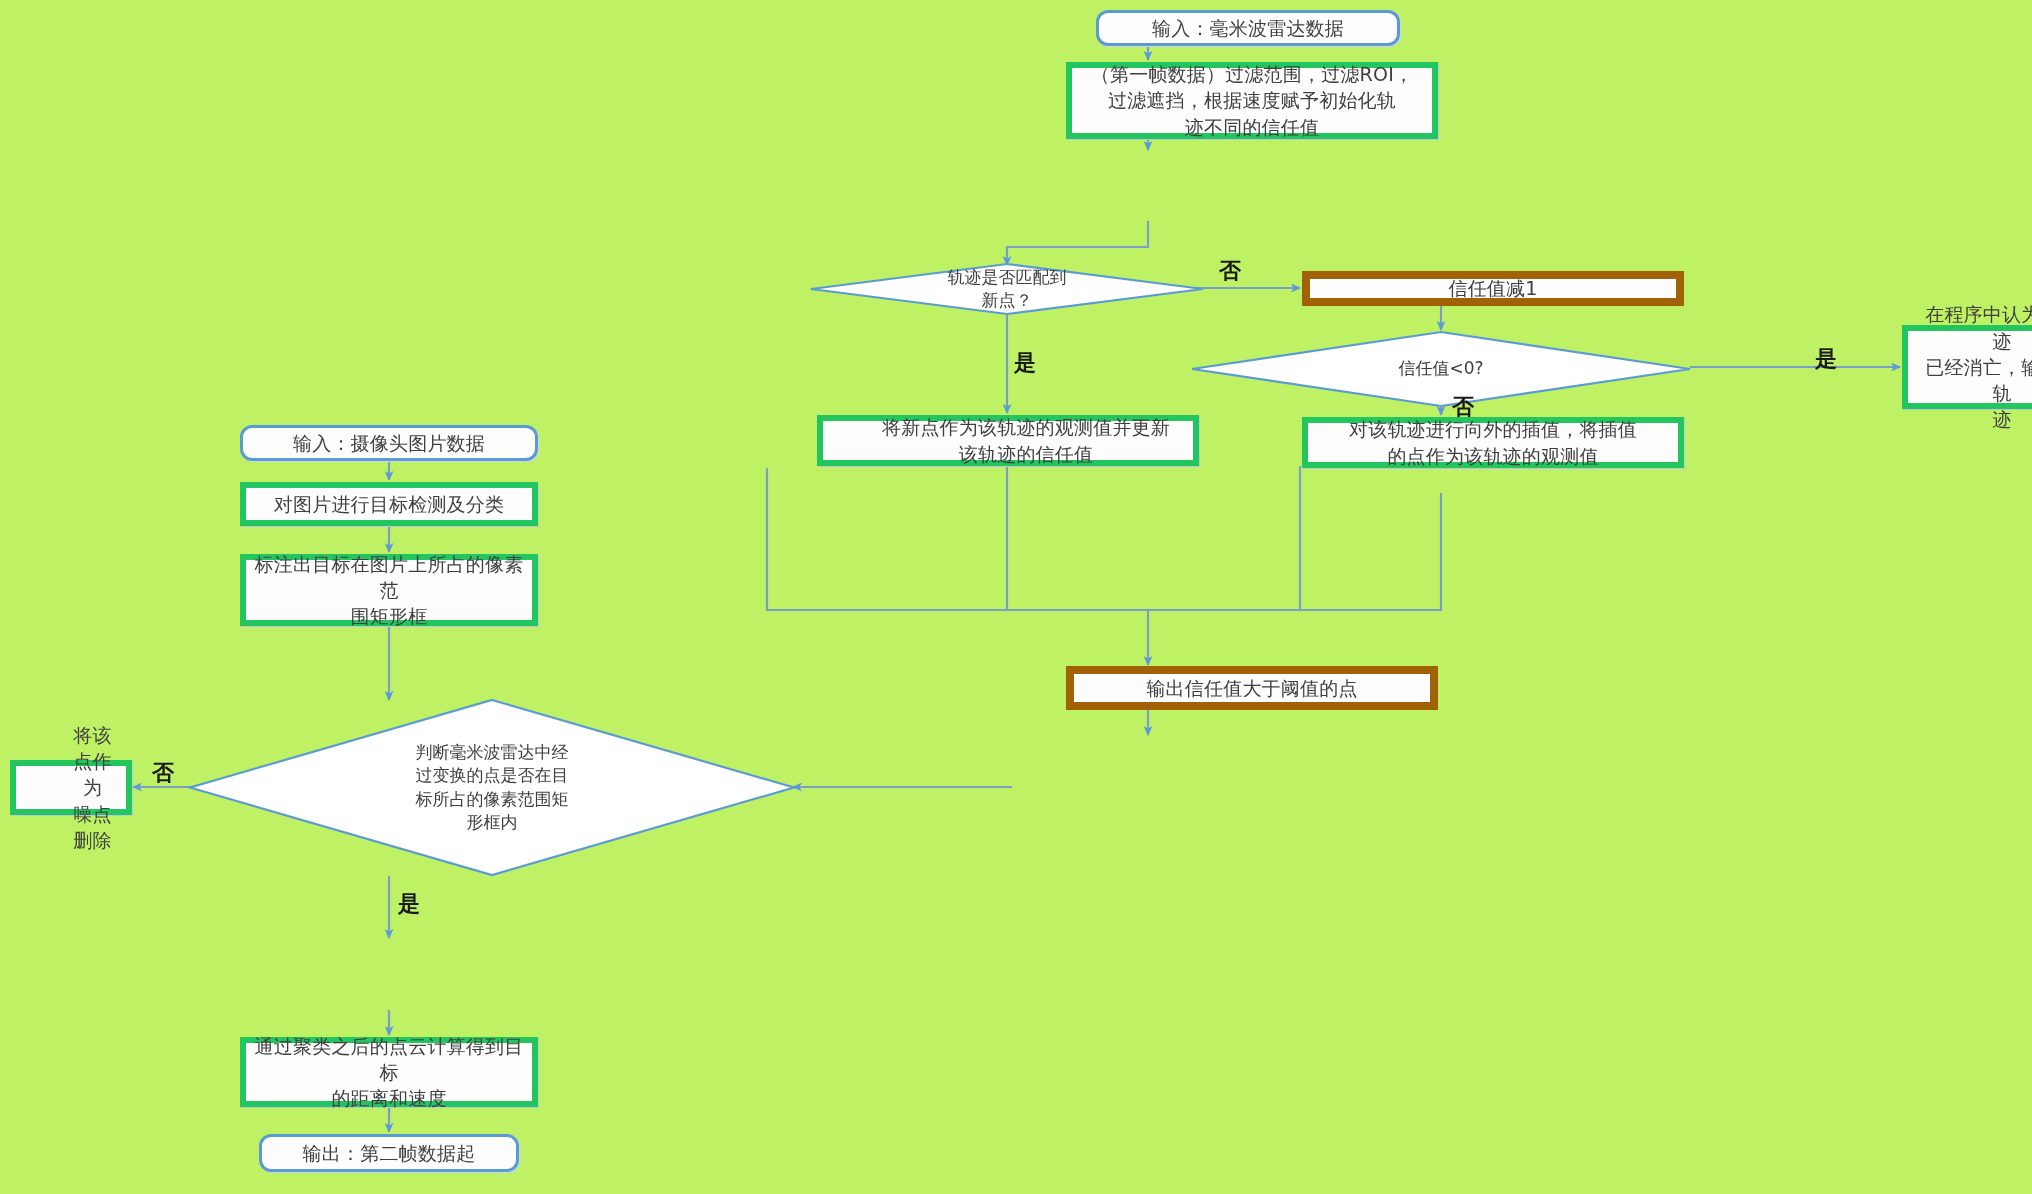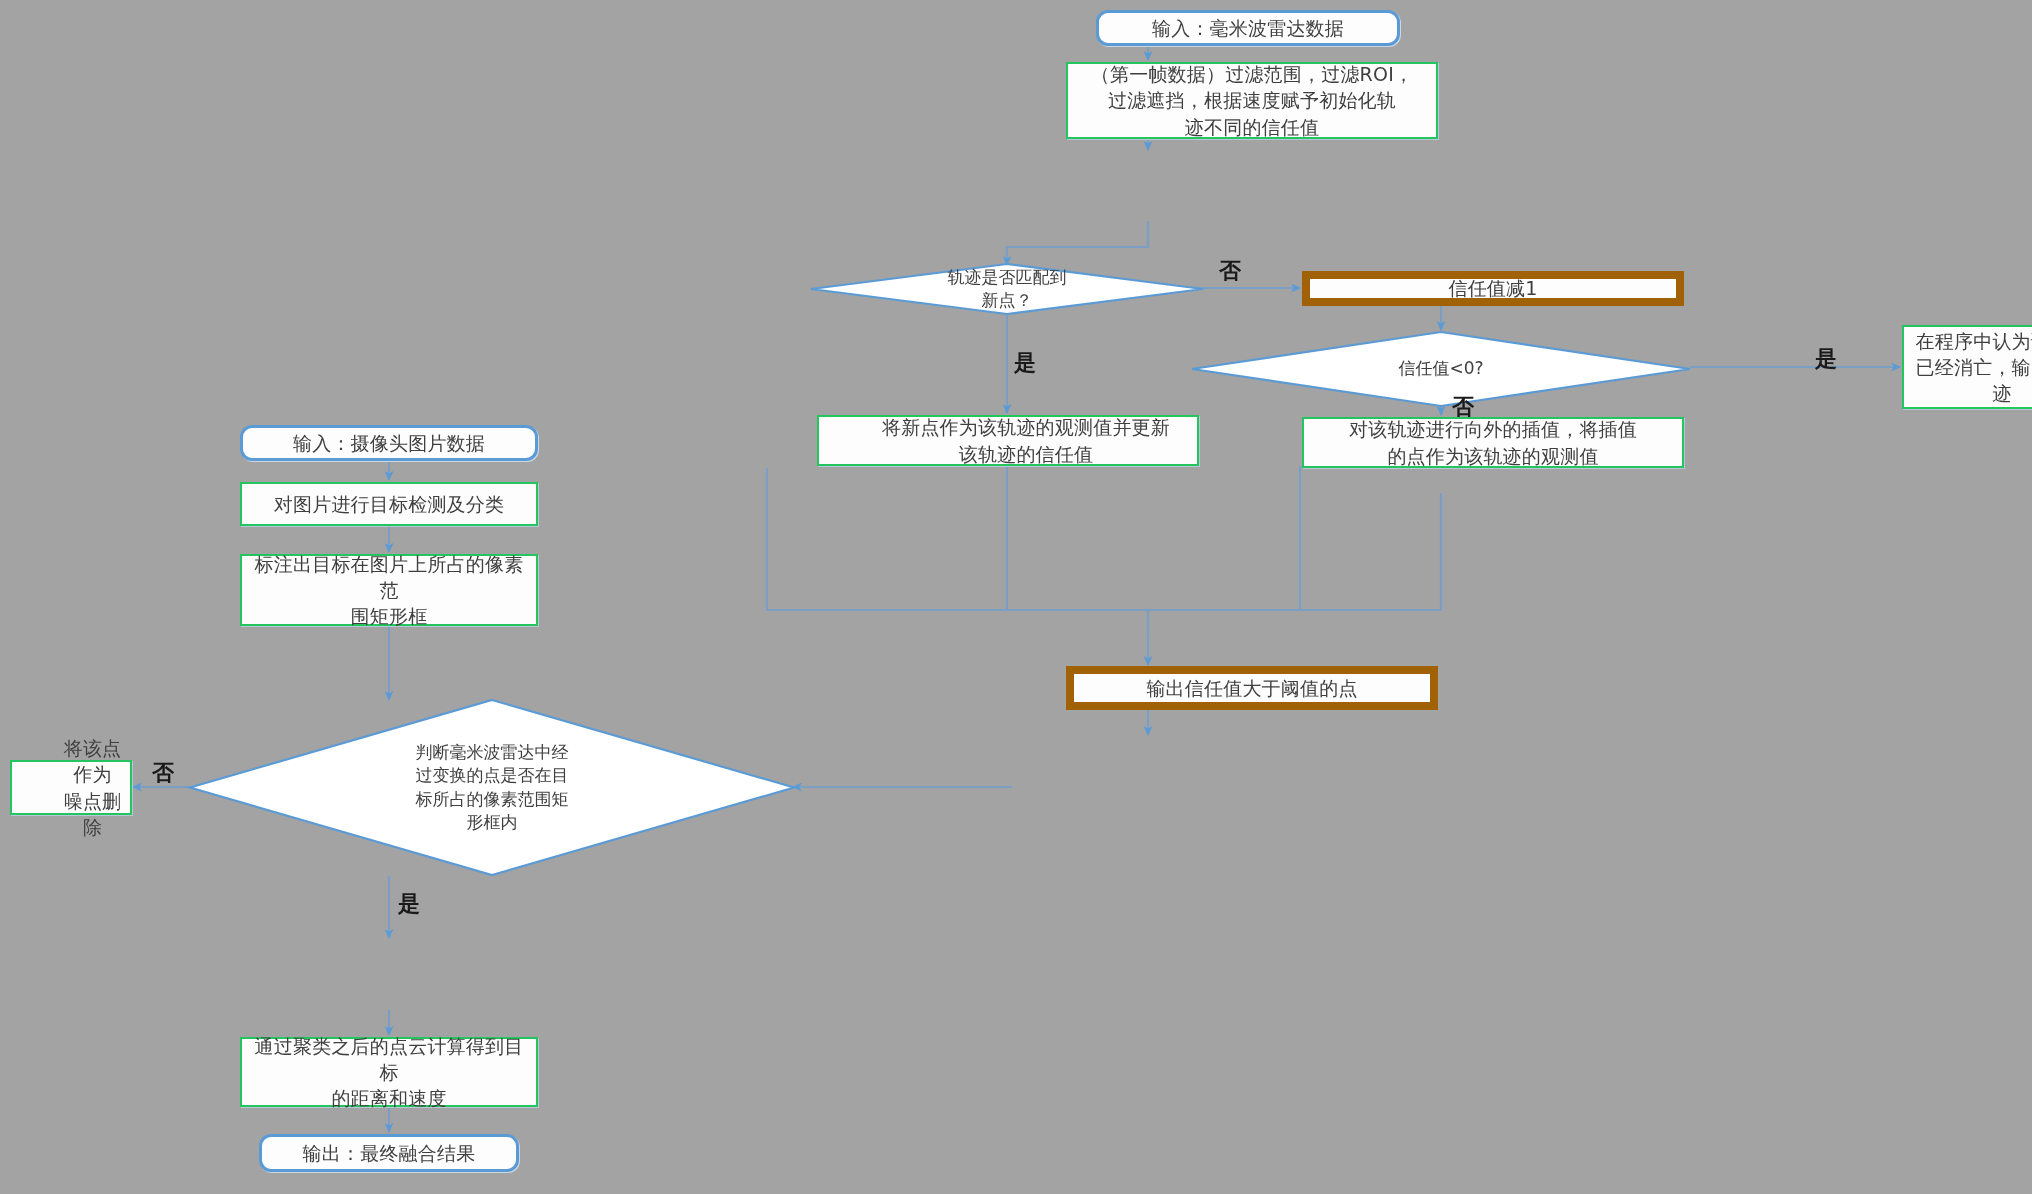--- a/index.html
+++ b/index.html
@@ -8,21 +8,21 @@
     padding: 0;
     background: #ffffff;
   }
   body {
     font-family: "DejaVu Sans", "Liberation Sans", sans-serif;
   }
   #canvas {
     position: relative;
     width: 2032px;
     height: 1194px;
-    background: #a3a3a3;
+    background: #bef264;
     overflow: hidden;
   }
   svg.edges {
     position: absolute;
     left: 0;
     top: 0;
     width: 2032px;
     height: 1194px;
     pointer-events: none;
   }
@@ -45,21 +45,21 @@
     width: 100%;
     padding: 0 8px;
     box-sizing: border-box;
     white-space: pre-line;
   }
   .rect {
     border: 8px solid #a16207;
     background: #fdfdfd;
   }
   .rect.shadowed {
-    border: 2px solid #22c55e;
+    border: 6px solid #22c55e;
     box-shadow: 1px 1px 0 0 #b9c8d6;
   }
   .rounded {
     border: 3px solid #5b9bd5;
     border-radius: 12px;
     background: #fdfdfd;
     box-shadow: 1px 1px 0 0 #cbd7e3;
   }
   .diamond-wrap {
     position: absolute;
@@ -234,21 +234,21 @@
 噪点删除</span>
   </div>
 
 
   <div class="node rect shadowed" style="left:240px; top:1037px; width:298px; height:70px;">
     <span class="txt">通过聚类之后的点云计算得到目标
 的距离和速度</span>
   </div>
 
   <div class="node rounded" style="left:259px; top:1134px; width:260px; height:38px;">
-    <span class="txt">输出：最终融合结果</span>
+    <span class="txt">输出：第二帧数据起</span>
   </div>
 
   <div class="edge-label" style="left:1219px; top:260px;">否</div>
   <div class="edge-label" style="left:1014px; top:352px;">是</div>
   <div class="edge-label" style="left:1815px; top:348px;">是</div>
   <div class="edge-label" style="left:1452px; top:396px;">否</div>
   <div class="edge-label" style="left:152px; top:762px;">否</div>
   <div class="edge-label" style="left:398px; top:893px;">是</div>
 
 </div>

